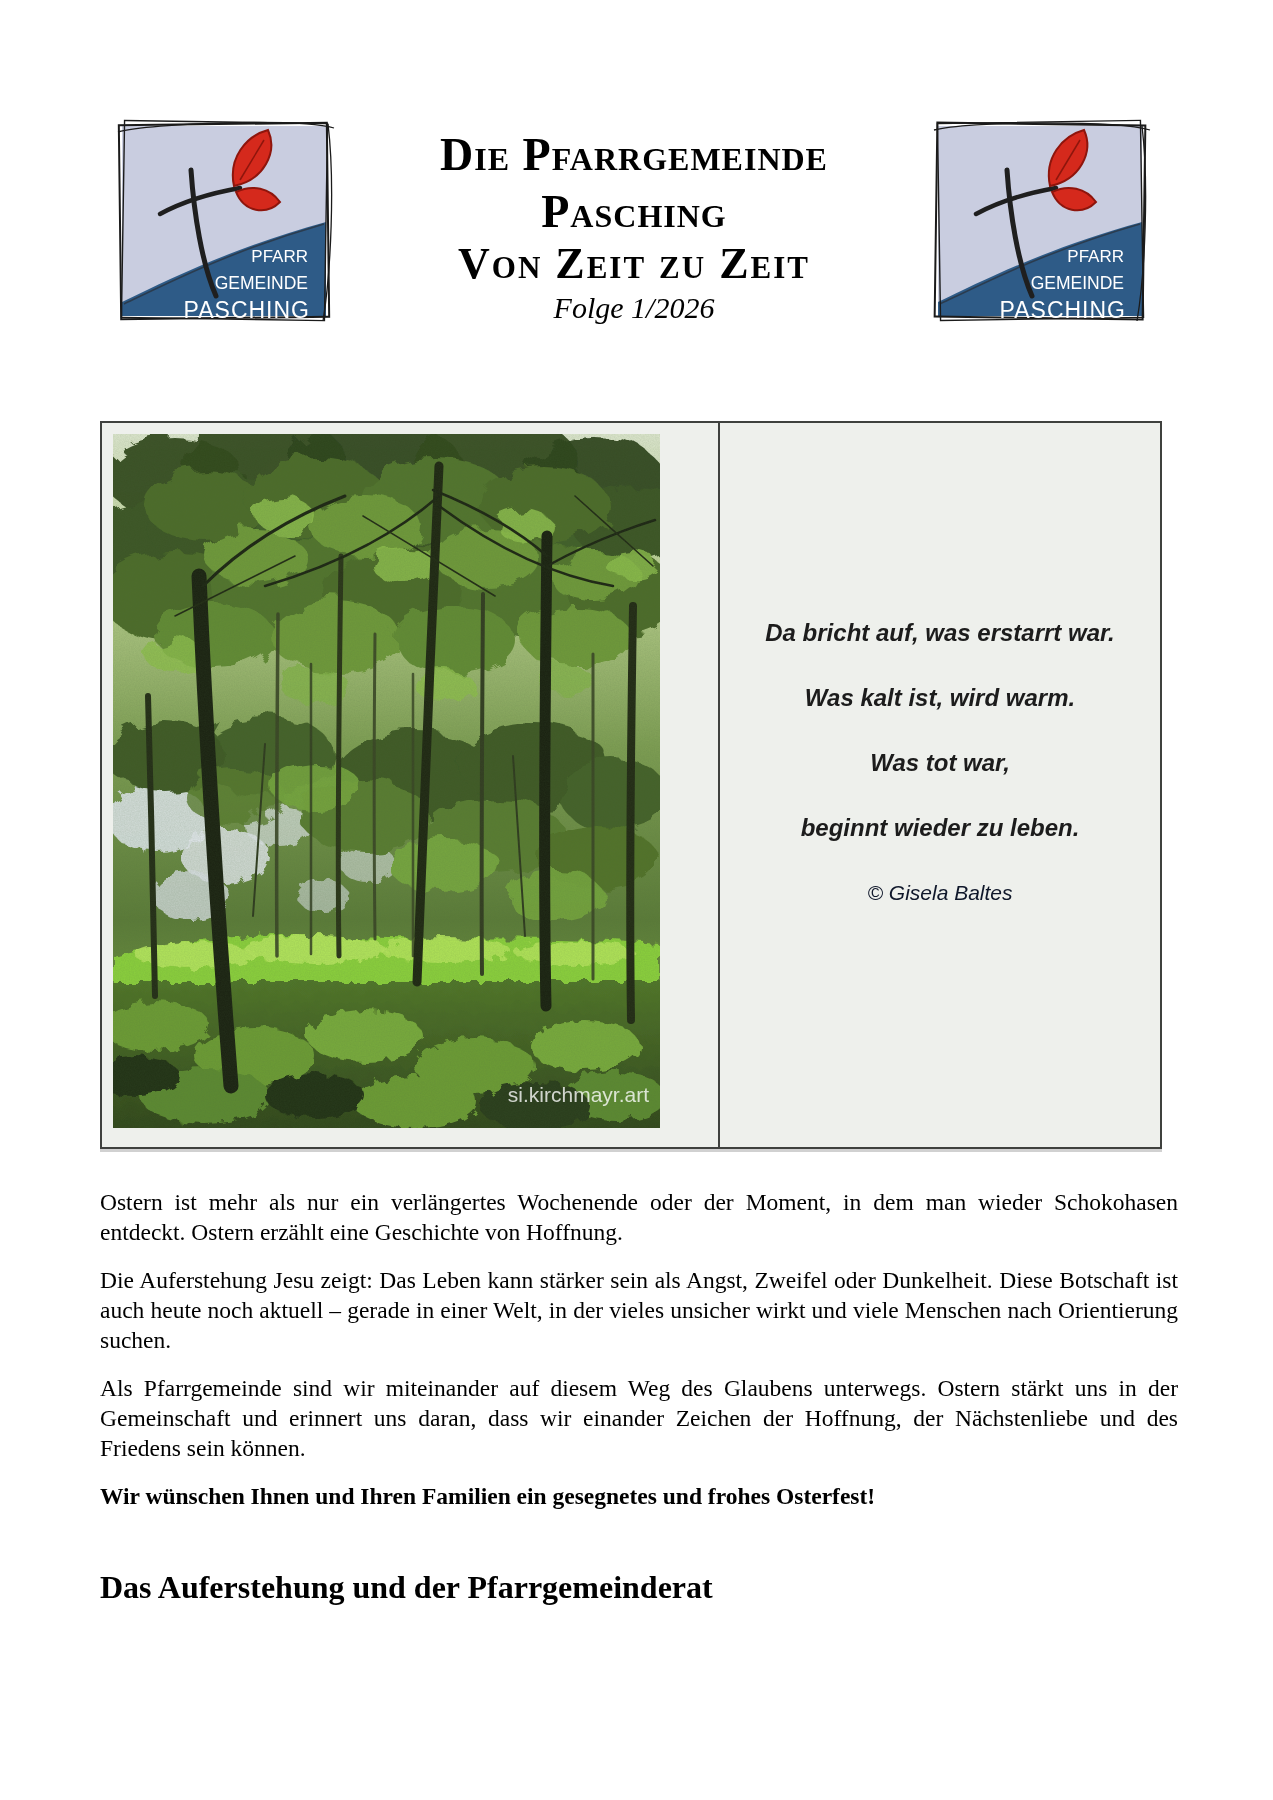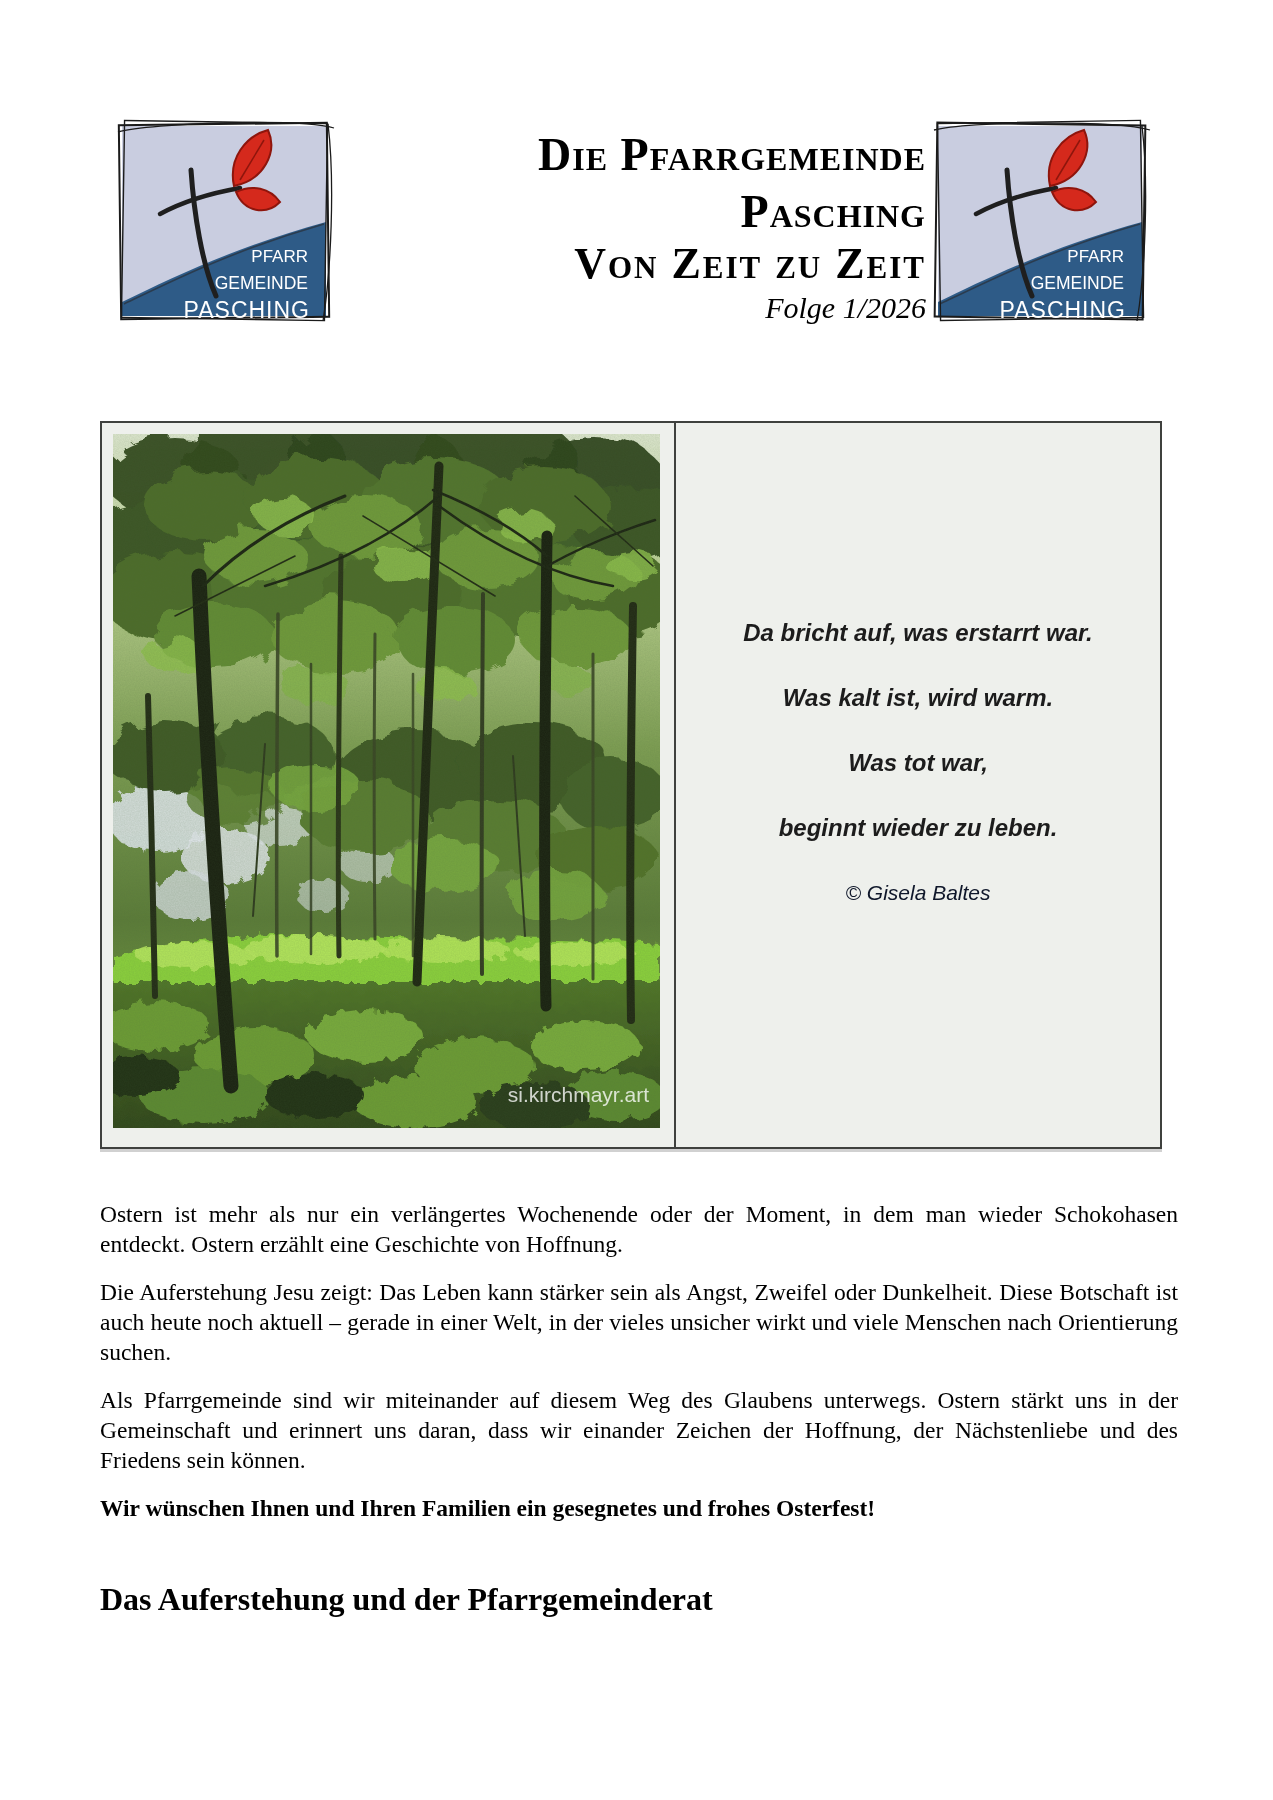--- a/index.html
+++ b/index.html
@@ -7,59 +7,59 @@
     position:relative; width:1273px; height:1800px; background:#ffffff;
     font-family:"Liberation Serif", serif; color:#000; overflow:hidden;
   }
 
   
   .header {
     position:absolute; top:112px; left:110px; right:115px;
     display:flex; justify-content:space-between; align-items:flex-start;
   }
   .logo { flex:0 0 auto; display:block; }
-  .title-block { flex:1 1 auto; text-align:right; padding-top:14px; }
+  .title-block { flex:1 1 auto; text-align:center; padding-top:14px; }
   .title-line {
     font-variant:small-caps; font-weight:bold; font-size:46px;
     line-height:57px; letter-spacing:1px;
   }
   .subtitle {
     font-variant:small-caps; font-weight:bold; font-size:44px;
     line-height:40px; letter-spacing:2px; margin-top:4px;
   }
   .issue { font-size:30px; line-height:36px; margin-top:6px;font-style:italic; }
 
   
   .panel {
     position:absolute; top:421px; left:100px; width:1062px; height:728px;
     box-sizing:border-box; border:2px solid #3f413e; background:#eef0ec;
     display:flex; box-shadow:0 3px 0 rgba(0,0,0,.18);
   }
   .panel-left {
-    width:574px; box-sizing:border-box; border-right:2px solid #3f413e;
+    width:618px; box-sizing:border-box; border-right:2px solid #3f413e;
     position:relative; flex:0 0 auto;
   }
   .photo { position:absolute; left:11px; top:11px; display:block; }
   .panel-right {
     flex:1 1 auto; text-align:center; padding-top:198px; box-sizing:border-box;font-style:italic;
   }
   .quote-line {
     font-family:"Liberation Sans", sans-serif; font-weight:bold;
     font-size:24px; line-height:24px; margin:0 0 41px 0; color:#1c1c1c;
   }
   .quote-credit {
     font-family:"Liberation Sans", sans-serif; font-size:21px;
     line-height:24px; color:#0f172a;
   }
 
   
   .bodytext { position:absolute; left:100px; width:1078px; top:1183px; }
   .salutation { font-size:31px; font-weight:bold; line-height:40px; margin:0 0 20px 0; }
   .bodytext p {
-    font-size:23.5px; line-height:30px; text-align:justify; margin:16px 0 18px 0;
+    font-size:23.5px; line-height:30px; text-align:justify; margin:4px 0 18px 0;
   }
   .wish { font-weight:bold; text-align:right; }
   .signature { font-size:32px; font-weight:bold; line-height:42px; margin-top:55px; }
 
   svg text { font-family:"Liberation Sans", sans-serif; }
 </style>
 </head>
 <body>
 
 <div class="page">

